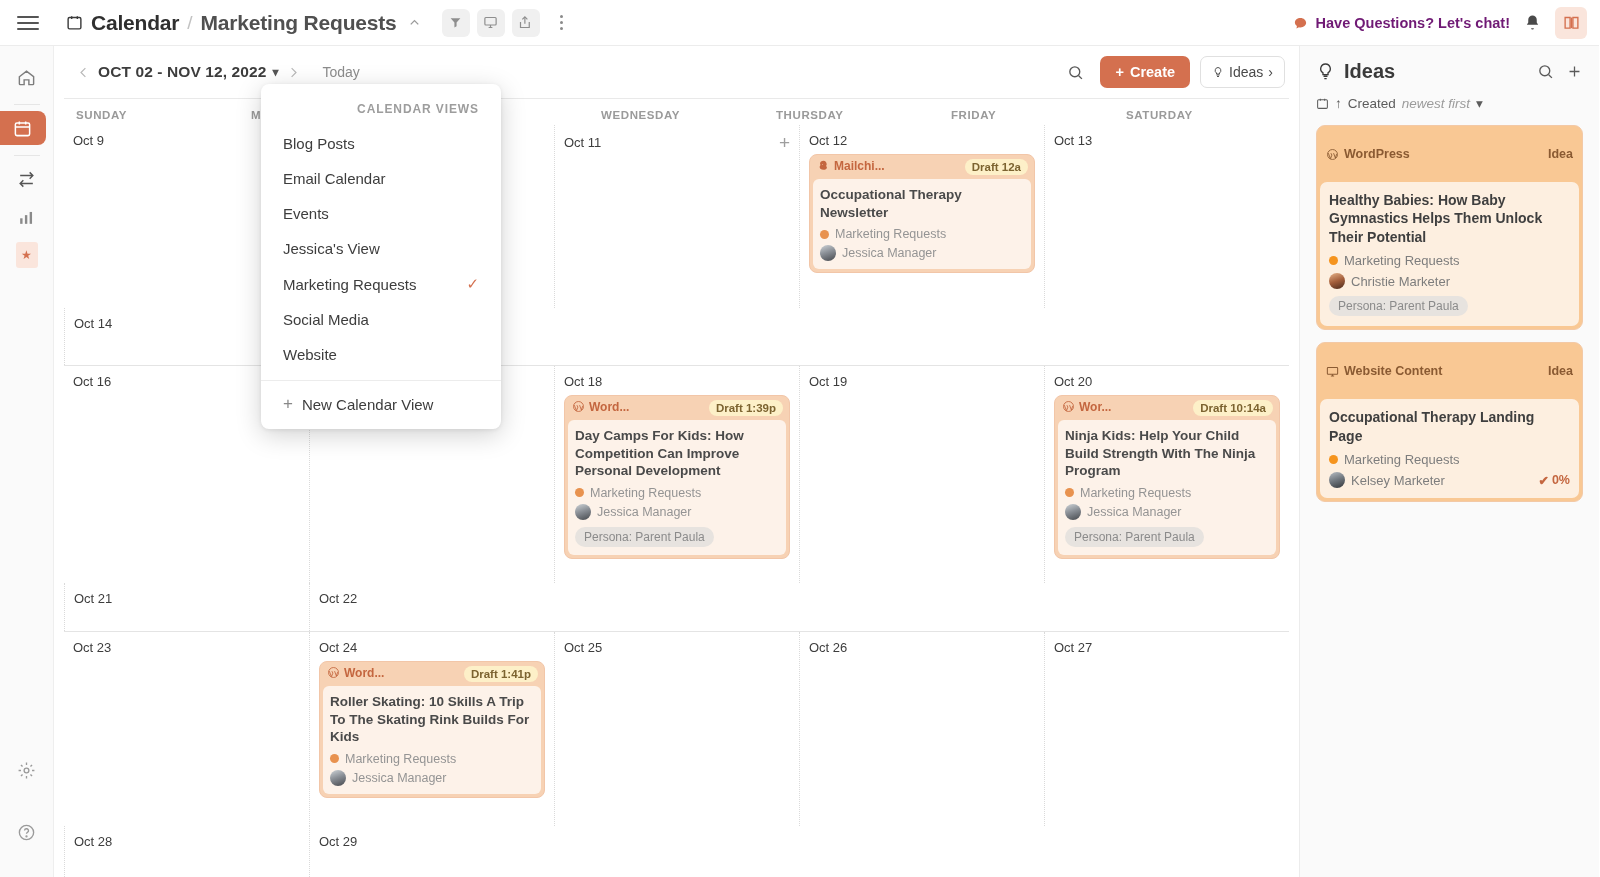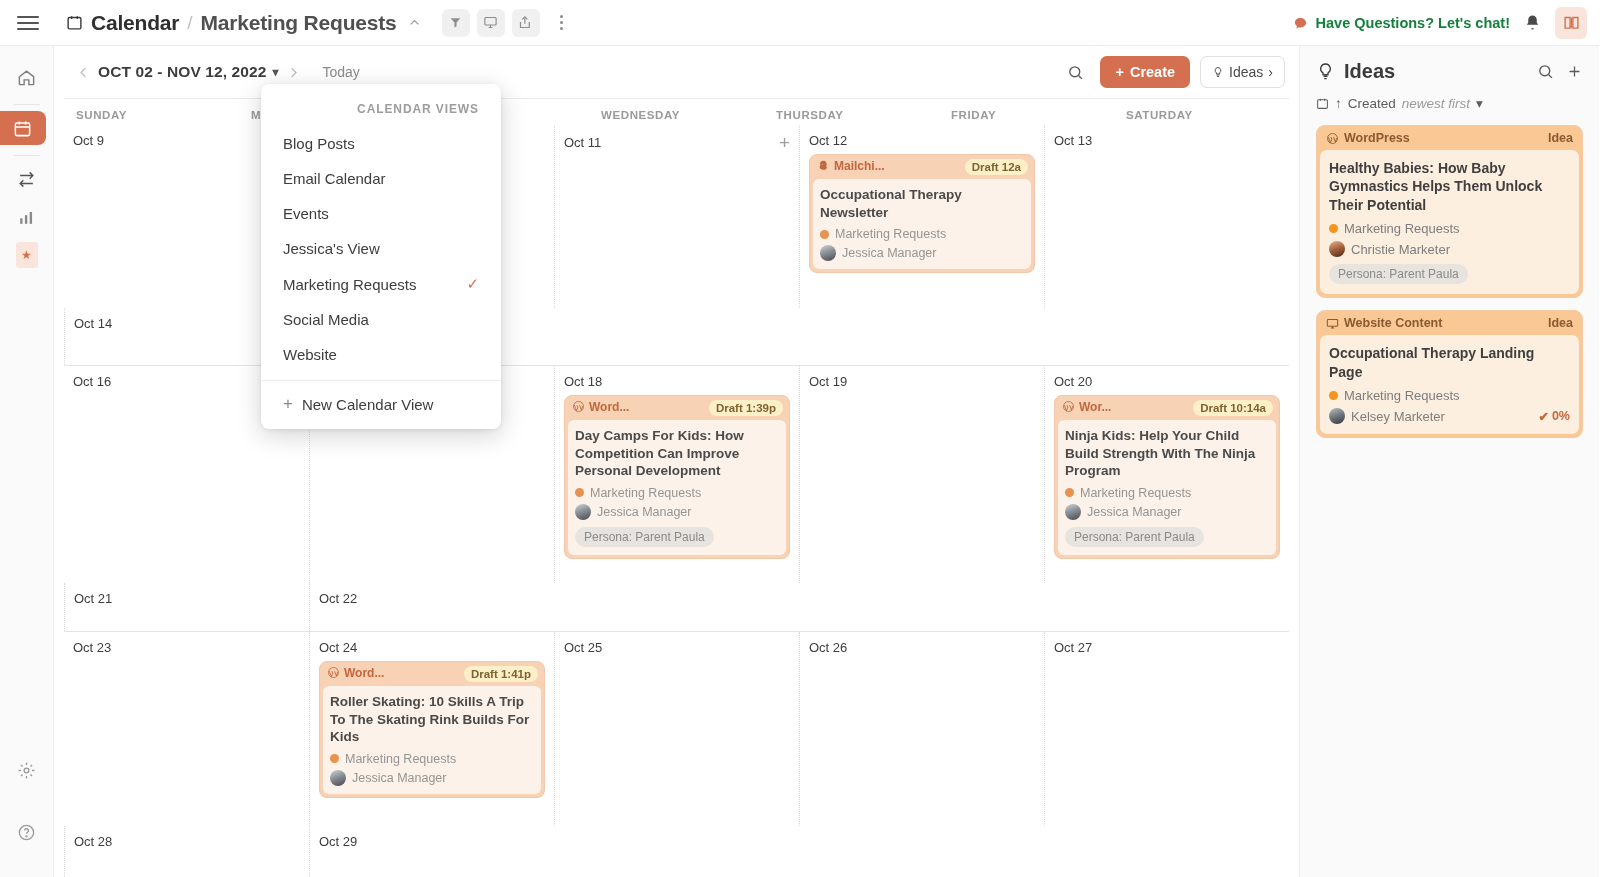--- a/index.html
+++ b/index.html
@@ -26,21 +26,21 @@
   .crumb-view { font-size: 21px; font-weight: bold; color: #505050; letter-spacing: -0.2px; cursor: pointer; }
   .caret-up { margin-left: 2px; color: #9a9a9a; font-size: 15px; cursor: pointer; display:flex; align-items:center;}
   .tool-icons { display: flex; align-items: center; gap: 7px; margin-left: 20px; }
   .tool-btn {
     width: 28px; height: 28px; border-radius: 6px; background: #f0f0f0;
     display: flex; align-items: center; justify-content: center; cursor: pointer; color: #8e8e8e;
   }
   .kebab { width: 22px; display: flex; flex-direction: column; align-items: center; gap: 3px; cursor: pointer; margin-left: 4px;}
   .kebab i { width: 3px; height: 3px; background: #8a8a8a; border-radius: 50%; display: block; }
   .topbar-right { margin-left: auto; display: flex; align-items: center; gap: 14px; padding-right: 12px; }
-  .chat-link { display: flex; align-items: flex-end; gap: 8px; color: #15803d; font-size: 14.5px; font-weight: 600; cursor: pointer; }
+  .chat-link { display: flex; align-items: flex-end; gap: 8px; color: #701a75; font-size: 14.5px; font-weight: 600; cursor: pointer; }
   .bell { cursor: pointer; color: #4a4a4a; display: flex; }
   .book-btn { width: 32px; height: 32px; border-radius: 6px; background: #fae5dc; display: flex; align-items: center; justify-content: center; cursor: pointer; color: #d4704f; }
 
   
   .body-wrap { display: flex; flex: 1; min-height: 0; }
 
   
   .rail {
     width: 54px; min-width: 54px; background: #fafafa; border-right: 1px solid #eee;
     display: flex; flex-direction: column; align-items: center; padding-top: 14px; position: relative;
@@ -103,21 +103,21 @@
   .ideas {
     width: 300px; min-width: 300px; background: #fafafa; border-left: 1px solid #ececec;
     padding: 14px 16px; overflow: hidden;
   }
   .ideas-head { display: flex; align-items: center; gap: 9px; margin-bottom: 12px; }
   .ideas-title { font-size: 20px; font-weight: bold; color: #3a3a3a; }
   .ideas-head .sp { margin-left: auto; display: flex; align-items: center; gap: 12px; color: #5a5a5a; }
   .sortrow { display: flex; align-items: center; gap: 6px; font-size: 13.5px; color: #5c5c5c; margin-bottom: 14px; cursor: pointer; }
   .sortrow .ital { font-style: italic; color: #9b9b9b; }
   .idea-card { border: 1.5px solid #f3c9a6; border-radius: 9px; background: #f9c894; overflow: hidden; margin-bottom: 12px; cursor: pointer; }
-  .idea-top { display: flex; align-items: center; gap: 5px; padding: 5px 9px; }
+  .idea-top { display: flex; align-items: center; gap: 5px; padding: 21px 9px; }
   .idea-src { font-size: 12.5px; font-weight: bold; color: #8a5a32; flex: 1; }
   .idea-kind { font-size: 12.5px; font-weight: bold; color: #8a5a32; }
   .idea-body { background: #fdefe0; border-radius: 7px; margin: 0 3px 3px 3px; padding: 9px 9px 10px 9px; }
   .idea-title { font-size: 14px; font-weight: bold; color: #3f3f3f; line-height: 1.32; margin-bottom: 7px; }
   .idea-meta { display: flex; align-items: center; gap: 6px; font-size: 13px; color: #7d7d7d; margin-top: 5px; }
   .idea-meta .dot { background: #f5941e; }
   .pct { margin-left: auto; color: #c4663f; font-size: 12.5px; font-weight: 600; display: flex; align-items: center; gap: 3px; }
 
   
   .dropdown {

